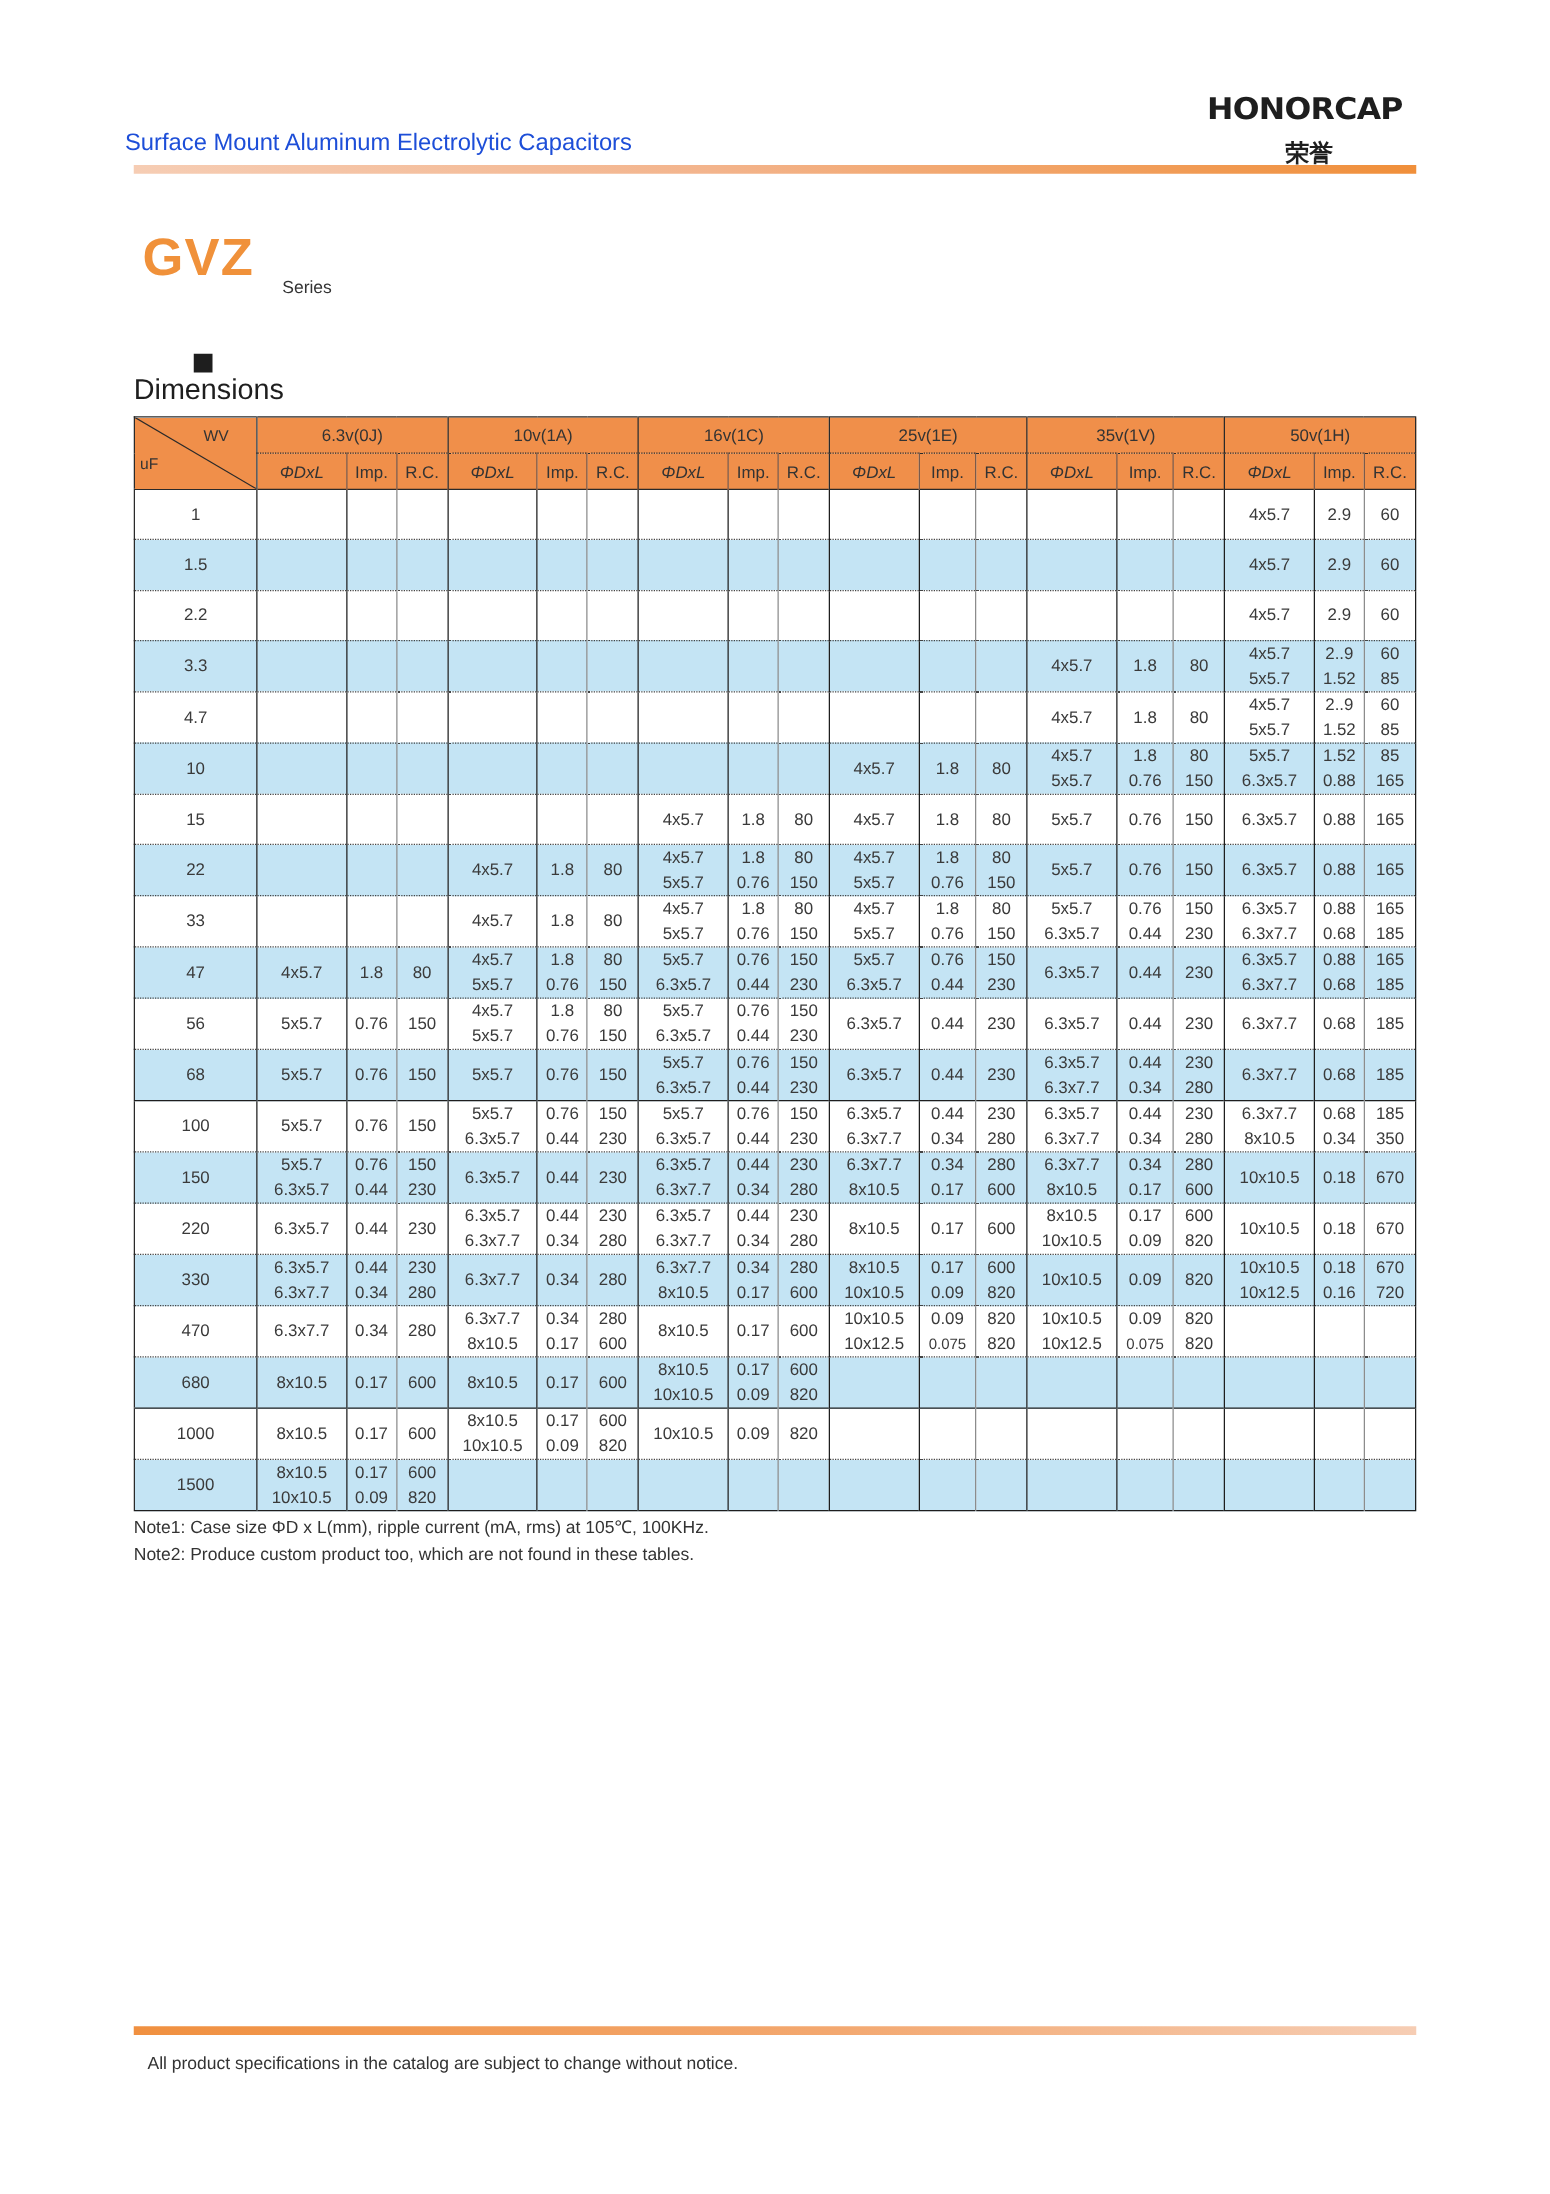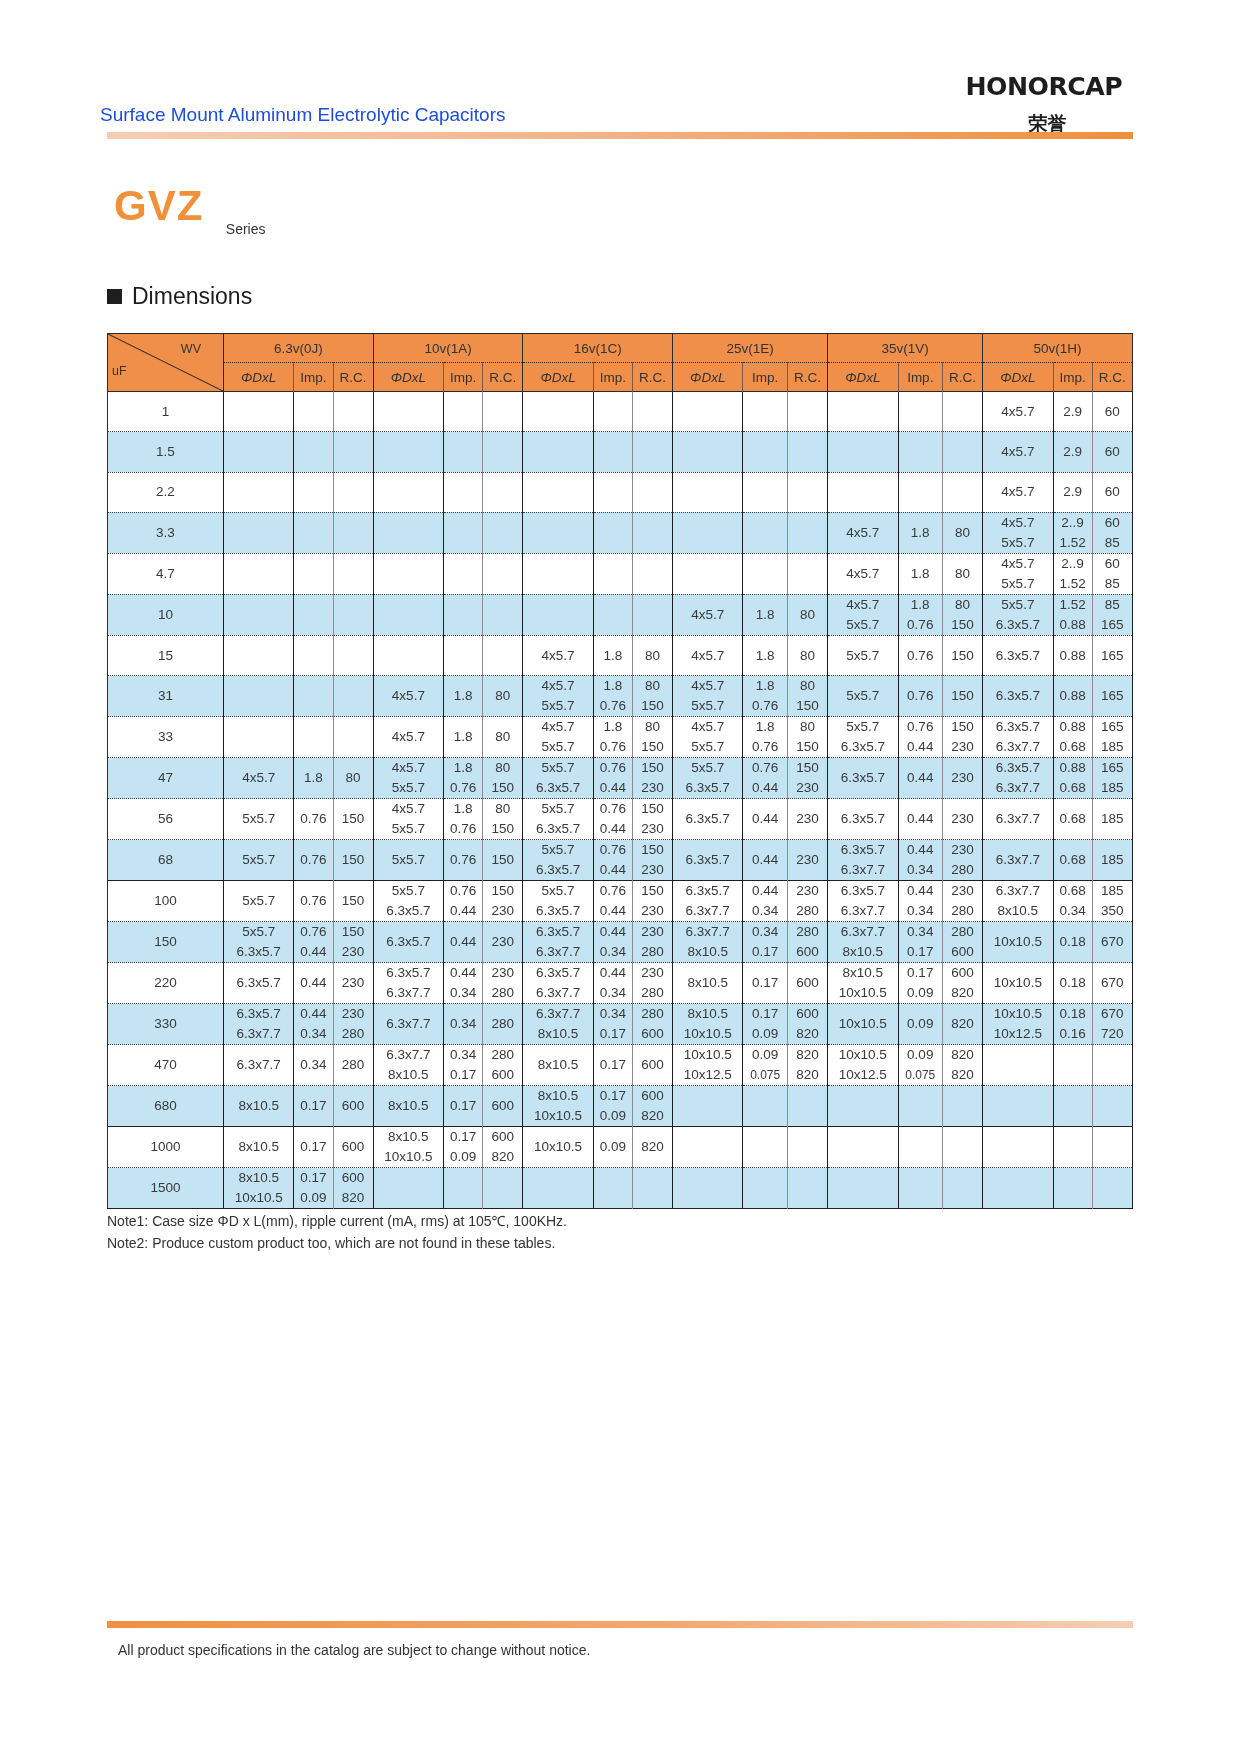--- a/index.html
+++ b/index.html
@@ -11,32 +11,32 @@
   .logo-cn { font-family: "DejaVu Sans", sans-serif; font-size: 19px; font-weight: bold; color: #1e1e1e; line-height: 22px; margin-top: 12px; }
 
   .doc-title { position: absolute; left: 100px; top: 104px; font-size: 19px; color: #1d4ed8; }
   .header-bar { position: absolute; left: 107px; top: 132px; width: 1026px; height: 7px;
     background: linear-gradient(to right, #f6cdb4 0%, #f3b48c 45%, #f08f3a 100%); }
 
   .series { position: absolute; left: 114px; top: 175px; }
   .series-name { font-family: "Liberation Sans", sans-serif; font-weight: bold; font-size: 42px; color: #f0913a; letter-spacing: 1px; display: inline-block; line-height: 62px; }
   .series-label { font-size: 14px; color: #333; display: inline-block; margin-left: 18px; vertical-align: bottom; }
 
-  .section { position: absolute; left: 107px; top: 283px; display: flex; align-items: center; }
+  .section { position: absolute; left: 107px; top: 283px; display: flex; align-items: center; flex-direction: column; }
   .section-bullet { width: 15px; height: 15px; background: #1e1e1e; margin-right: 10px; }
   .section-title { font-size: 23px; color: #1e1e1e; }
 
   table.dim { position: absolute; left: 107px; top: 333px; width: 1026px; border-collapse: collapse; font-size: 13.5px; color: #3a3a3a; }
   table.dim td, table.dim th { text-align: center; font-weight: normal; padding: 0; }
   table.dim thead th { background: #f08f4a; color: #333; height: 29px; border-right: 1.5px solid #2a2a2a; }
   table.dim thead tr.sub th { border-top: 1.5px dotted #2a2a2a; border-right: 1px solid #7a5a4a; }
   table.dim thead tr.sub th.grp-end { border-right: 1.5px solid #2a2a2a; }
   table.dim thead th.phi { font-style: italic; }
   table.dim thead { border-bottom: 1.5px solid #2a2a2a; }
-  .corner { position: relative; width: 116px; background: #f08f4a; border-right: 1.5px solid #2a2a2a; }
+  .corner { position: relative; width: 98px; background: #f08f4a; border-right: 1.5px solid #2a2a2a; }
   .corner svg { position: absolute; left: 0; top: 0; width: 100%; height: 100%; }
   .corner .wv { position: absolute; right: 22px; top: 8px; font-size: 12.5px; }
   .corner .uf { position: absolute; left: 4px; top: 30px; font-size: 12.5px; text-align: right; }
 
   table.dim tbody td { height: 40.3px; border-right: 1px solid #1e1e1e; line-height: 20px; }
   table.dim tbody td.c-imp { border-right: 1px solid #8c8c8c; }
   table.dim tbody td.c-rc { border-right: 1.5px solid #1e1e1e; }
   table.dim tbody td.cap { border-right: 1.5px solid #1e1e1e; }
   table.dim tbody tr { border-bottom: 1.5px dotted #444; }
   table.dim tbody tr.blue td { background: #c4e4f4; }
@@ -349,21 +349,21 @@
           <span class="line">6.3x5.7</span>
         </td>
         <td class="c-imp">
           <span class="line">0.88</span>
         </td>
         <td class="c-rc">
           <span class="line">165</span>
         </td>
       </tr>
       <tr class="blue">
-        <td class="cap">31</td>
+        <td class="cap">22</td>
         <td class="c-dxl"></td>
         <td class="c-imp"></td>
         <td class="c-rc"></td>
         <td class="c-dxl">
           <span class="line">4x5.7</span>
         </td>
         <td class="c-imp">
           <span class="line">1.8</span>
         </td>
         <td class="c-rc">

